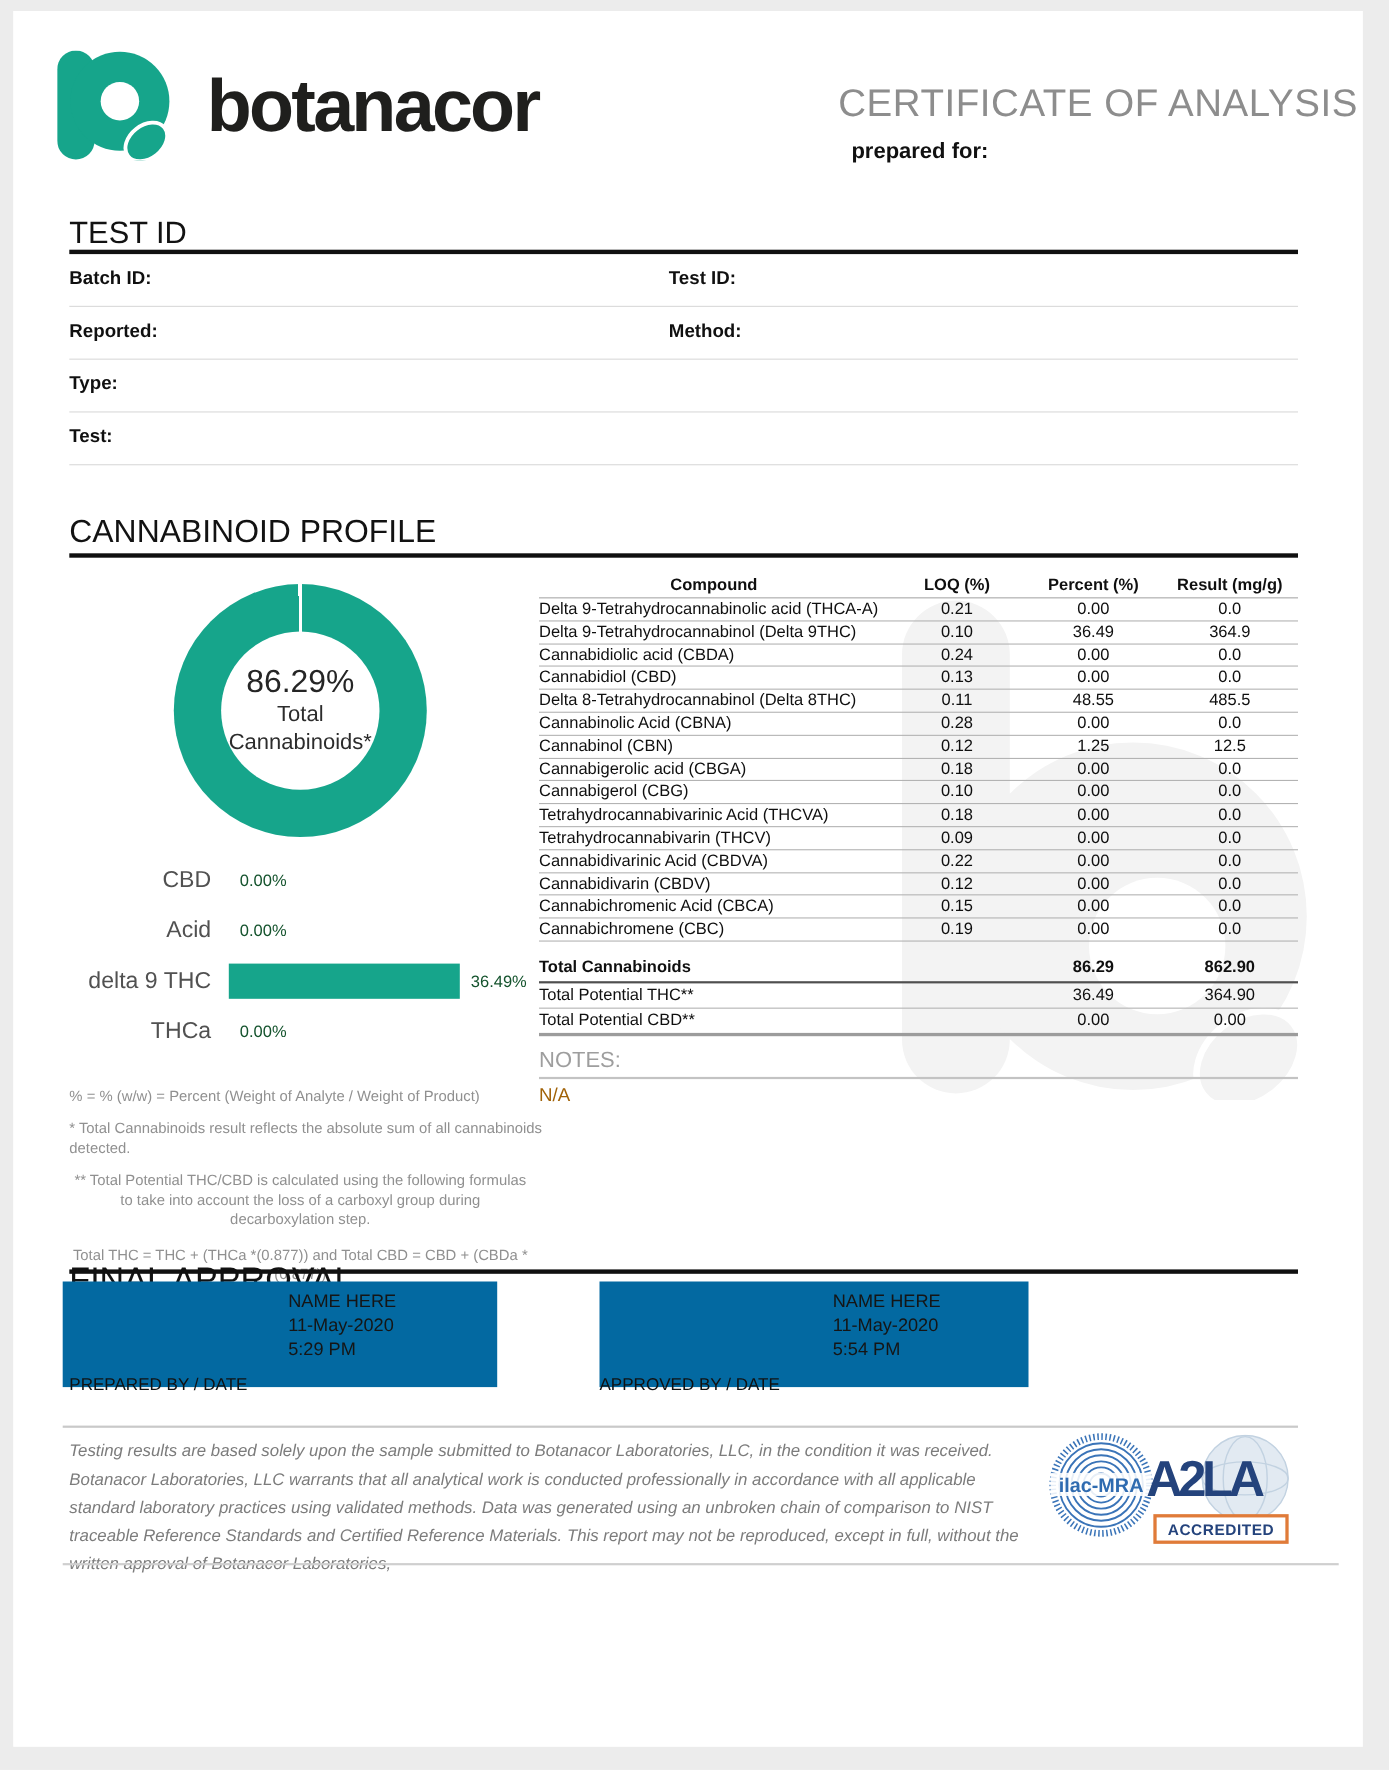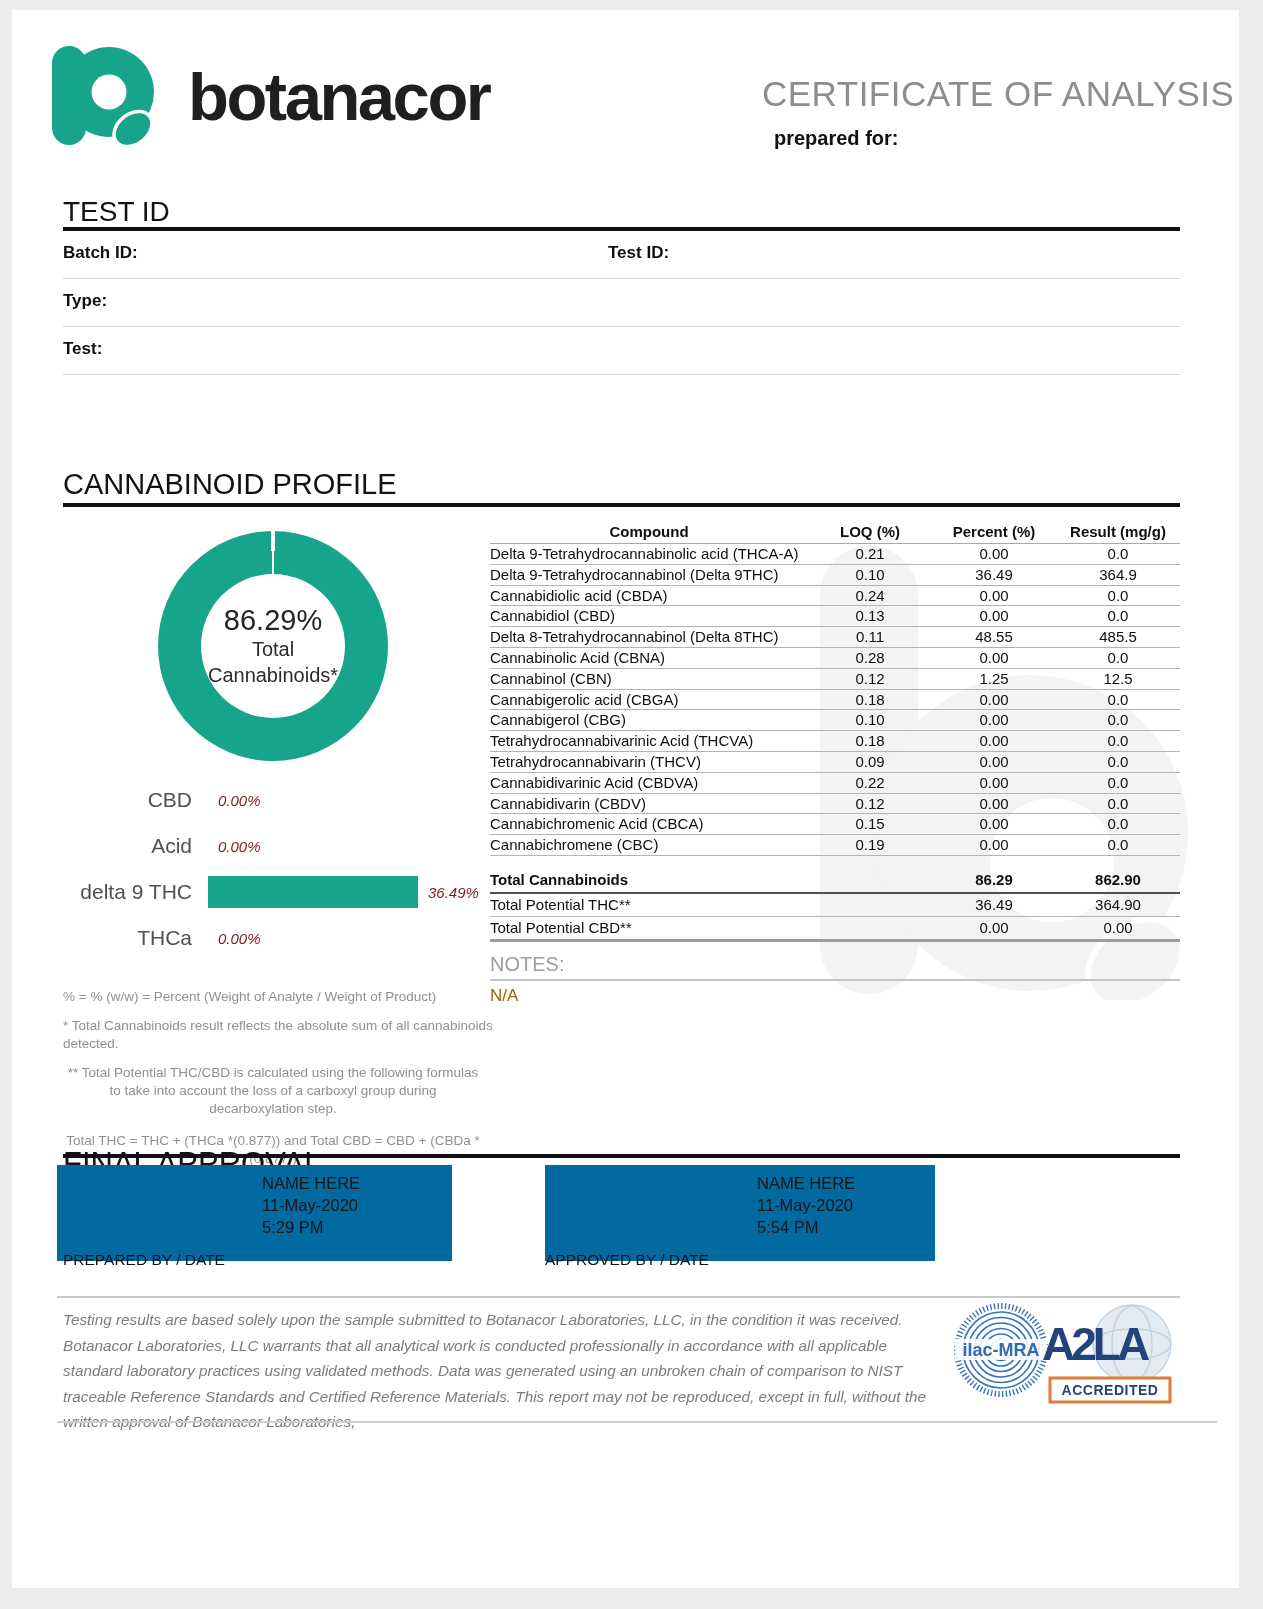--- a/index.html
+++ b/index.html
@@ -37,21 +37,21 @@
   .donut-hole{position:absolute;left:43px;top:43px;width:144px;height:144px;border-radius:50%;
     background:#fff;display:flex;flex-direction:column;align-items:center;justify-content:center;text-align:center;}
   .donut-val{font-size:29px;color:#252525;line-height:32px;}
   .donut-lab{font-size:20px;color:#2c2c2c;line-height:26px;}
 
   
   .bar-row{display:flex;align-items:center;height:46px;}
   .bar-label{width:135px;text-align:right;font-size:21px;color:#515151;padding-right:16px;flex:none;white-space:nowrap;}
   .bar-track{flex:1;height:32px;display:flex;align-items:center;}
   .bar-fill{height:32px;background:var(--teal);flex:none;}
-  .bar-val{margin-left:10px;font-size:15px;color:#7f1d1d;white-space:nowrap;font-style:italic;}
+  .bar-val{margin-left:10px;font-size:15px;color:#14532d;white-space:nowrap;}
 
   
   .fnotes{font-size:13.5px;color:#909090;line-height:18px;}
   .fnotes .fn{margin-bottom:11px;}
   .fn-center{text-align:center;}
 
   
   .ctable{width:690px;font-size:15px;color:#0f0f0f;z-index:2;}
   .trow,.thead{display:flex;white-space:nowrap;}
   .thead{font-weight:700;height:21px;line-height:20px;border-bottom:1px solid #a9a9a9;}
@@ -103,20 +103,26 @@
   <div class="abs prepared-for" style="left:762px;top:117px;">prepared for:</div>
 
   <div class="abs sec-title" style="left:51px;top:186px;">TEST ID</div>
   <div class="abs sec-rule" style="left:51px;top:217px;width:1117px;"></div>
 
   <div class="abs" style="left:51px;top:221px;width:1117px;">
     <div class="tid-row">
       <span class="tid-label" style="left:0;">Batch ID:</span>
       <span class="tid-value" style="left:110px;"></span>
       <span class="tid-label" style="left:545px;">Test ID:</span>
+      <span class="tid-value" style="left:640px;"></span>
+    </div>
+    <div class="tid-row">
+      <span class="tid-label" style="left:0;">Reported:</span>
+      <span class="tid-value" style="left:110px;"></span>
+      <span class="tid-label" style="left:545px;">Method:</span>
       <span class="tid-value" style="left:640px;"></span>
     </div>
     <div class="tid-row">
       <span class="tid-label" style="left:0;">Type:</span>
       <span class="tid-value" style="left:110px;"></span>
     </div>
     <div class="tid-row">
       <span class="tid-label" style="left:0;">Test:</span>
       <span class="tid-value" style="left:110px;"></span>
     </div>

